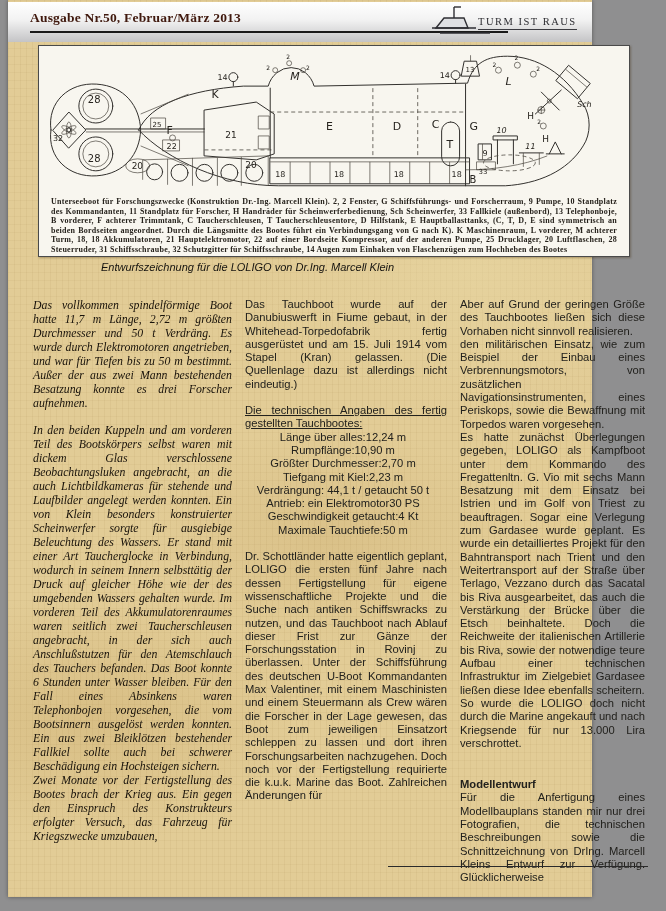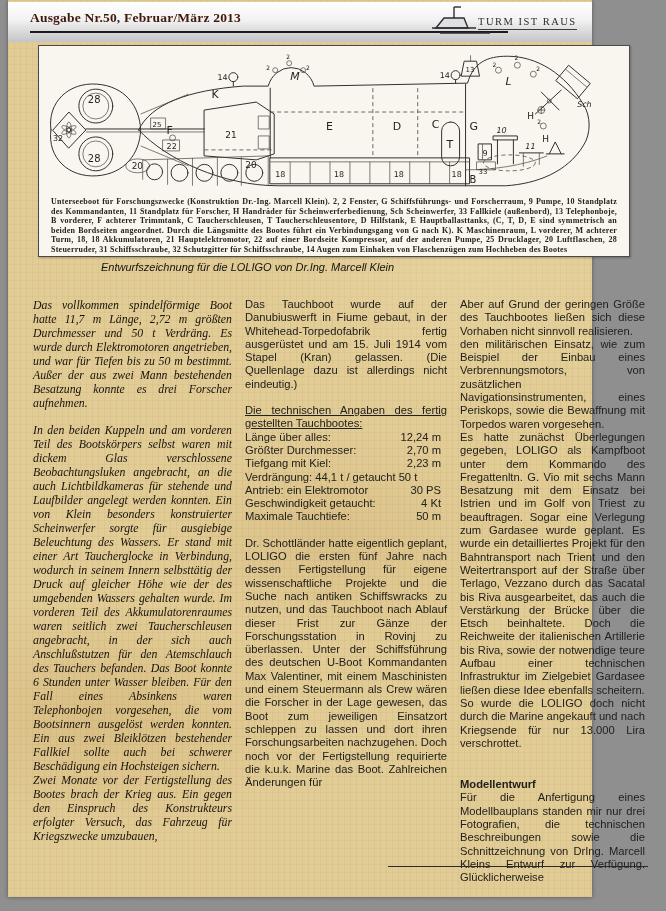--- a/index.html
+++ b/index.html
@@ -61,21 +61,21 @@
   }
   .col{box-sizing:border-box;}
   .col1{width:199px;font-family:"Liberation Serif",serif;font-style:italic;
         font-size:11.8px;line-height:14px;text-align:justify;color:#18120a;}
   .col2{width:202px;font-size:11.2px;line-height:13.3px;text-align:justify;color:#22211d;}
   .col3{width:185px;font-size:11.2px;line-height:13.3px;text-align:justify;color:#22211d;}
   .col p{margin:0;}
   .mb{margin-bottom:13px !important;}
   .quote-end{font-family:"Liberation Serif",serif;font-style:italic;font-size:11.8px;line-height:14px;color:#18120a;}
   .specs-heading{text-decoration:underline;}
-  .spec-row{display:flex;justify-content:space-between;}
+  .spec-row{display:flex;justify-content:center;}
   .spec-row .v{text-align:right;padding-right:6px;white-space:nowrap;}
   .model-heading{font-weight:bold;margin-top:28px !important;}
   
   .footer-rule{position:absolute;left:380px;top:866px;width:260px;height:1px;background:#2a2a2a;}
   .footer{
     position:absolute;right:12px;top:872px;
     font-family:"Liberation Serif",serif;font-size:13px;color:#141210;
   }
   .footer .brand{font-weight:bold;letter-spacing:0.5px;margin-right:18px;}
   .footer .page-label{margin-right:8px;}
@@ -272,20 +272,24 @@
 
     <div class="col col2">
       <p class="mb">Das Tauchboot wurde auf der Danubiuswerft in Fiume gebaut, in der Whitehead-Torpedofabrik fertig ausgerüstet und am 15. Juli 1914 vom Stapel (Kran) gelassen. (Die Quellenlage dazu ist allerdings nicht eindeutig.)</p>
       <p class="specs-heading">Die technischen Angaben des fertig gestellten Tauchbootes:</p>
       <div>
         <div class="spec-row">
             <span>Länge über alles:</span>
             <span class="v">12,24 m</span>
           </div>
         <div class="spec-row">
+            <span>Rumpflänge:</span>
+            <span class="v">10,90 m</span>
+          </div>
+        <div class="spec-row">
             <span>Größter Durchmesser:</span>
             <span class="v">2,70 m</span>
           </div>
         <div class="spec-row">
             <span>Tiefgang mit Kiel:</span>
             <span class="v">2,23 m</span>
           </div>
         <div class="spec-row">
             <span>Verdrängung: 44,1 t / getaucht 50 t</span>
             <span class="v"></span>

